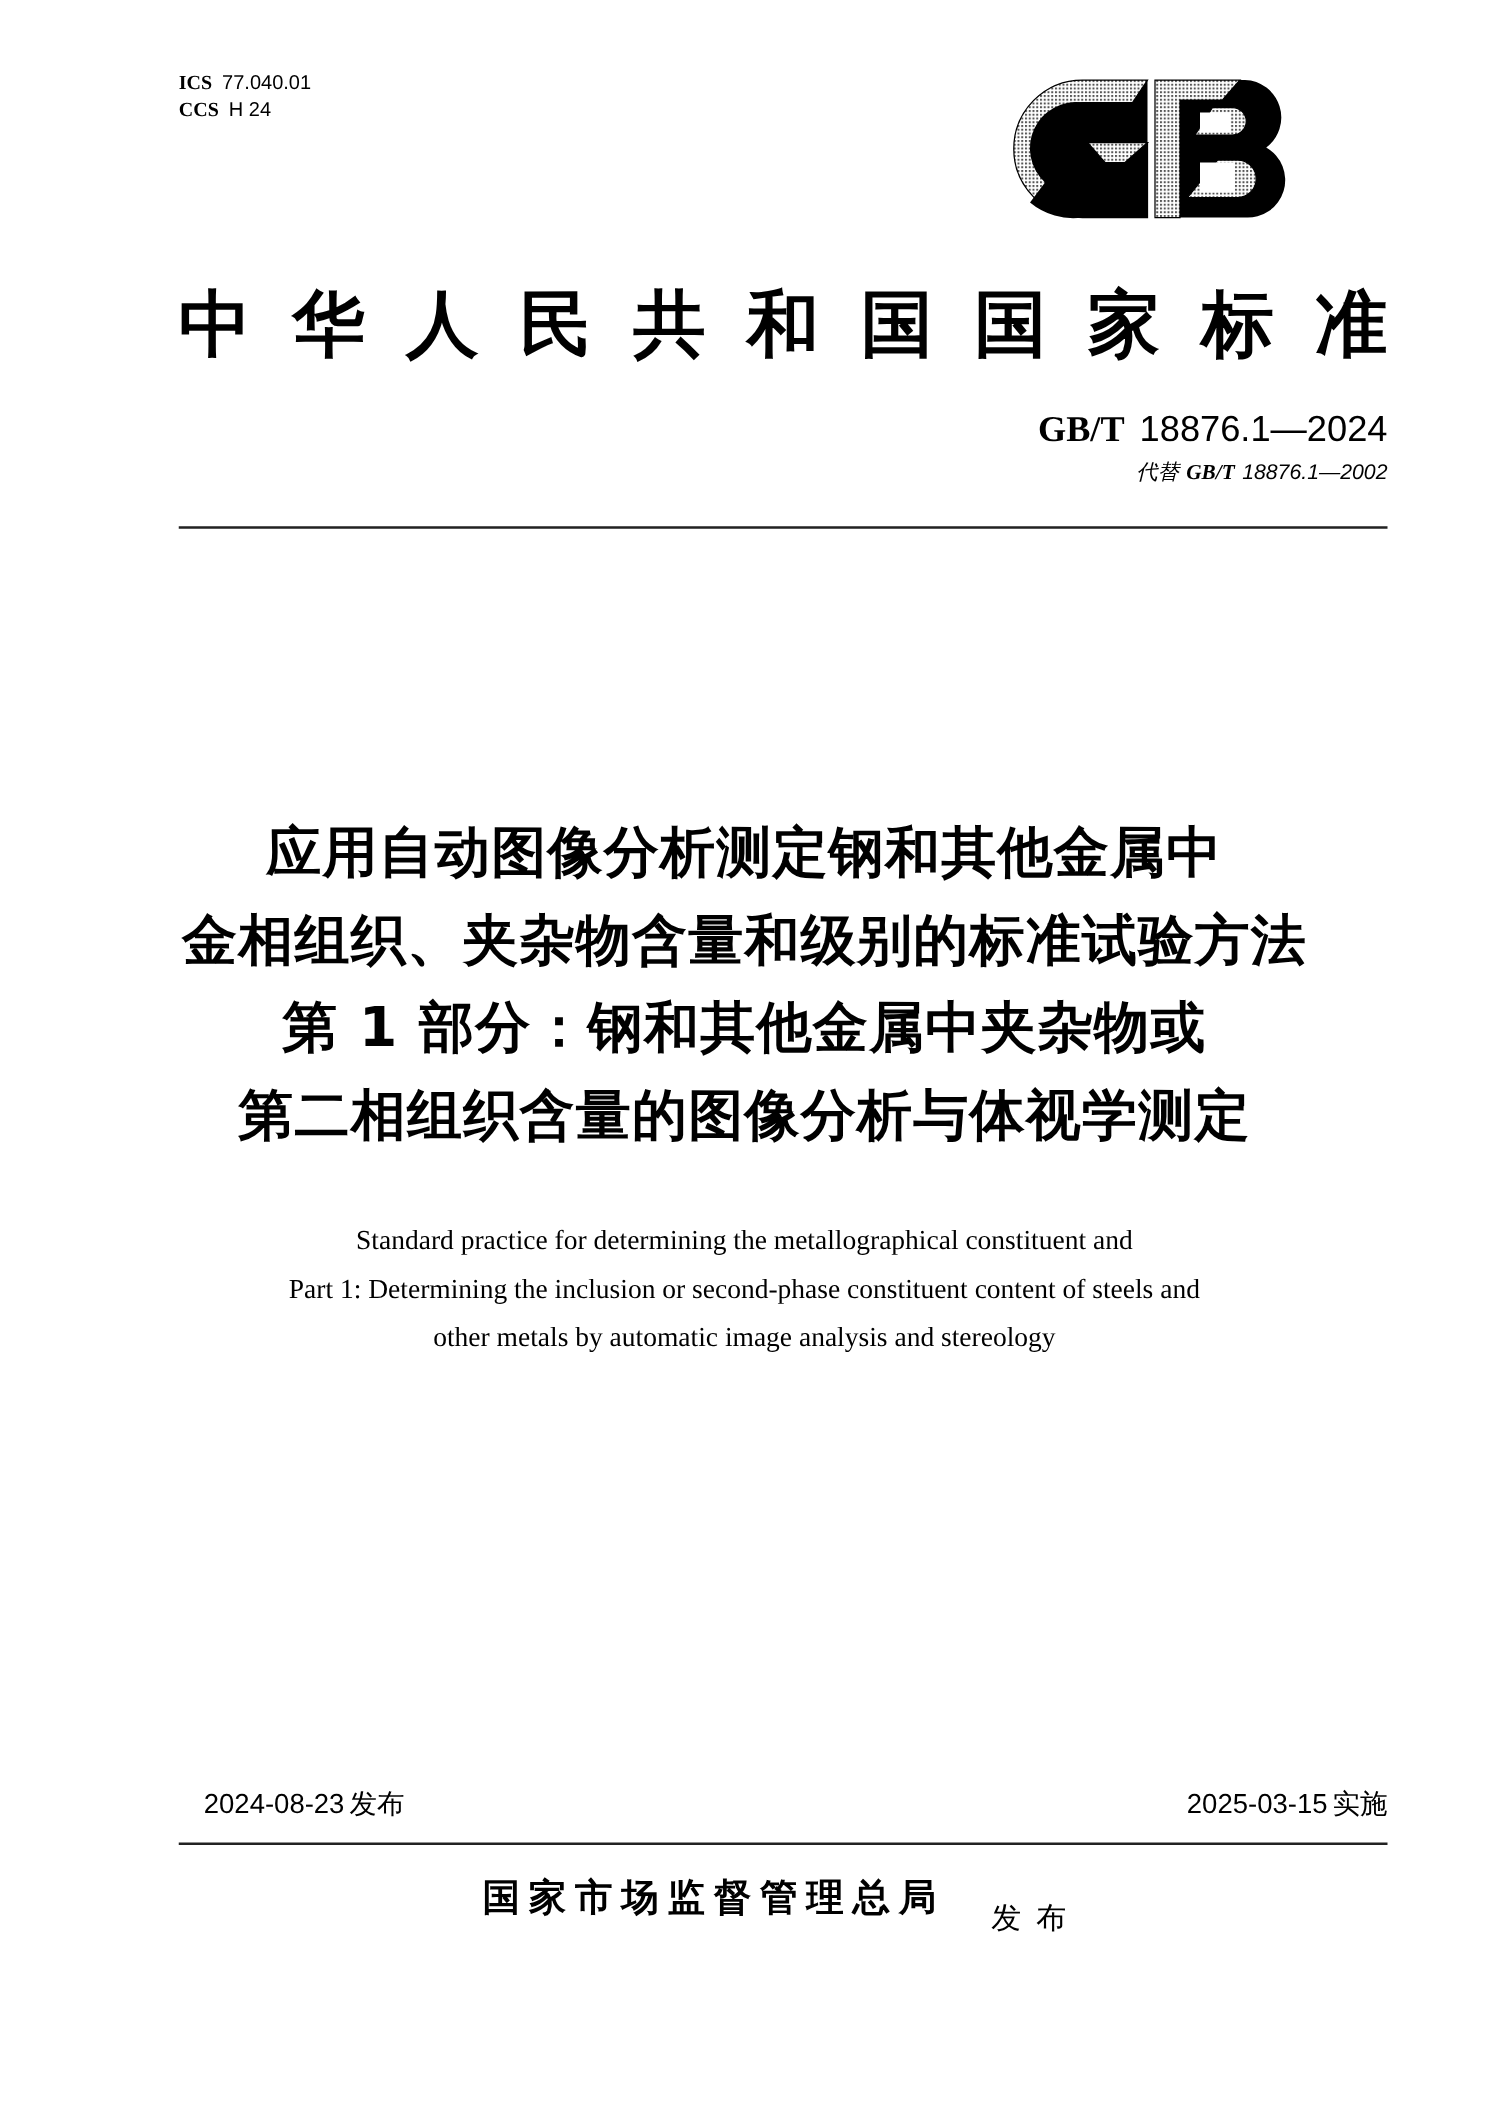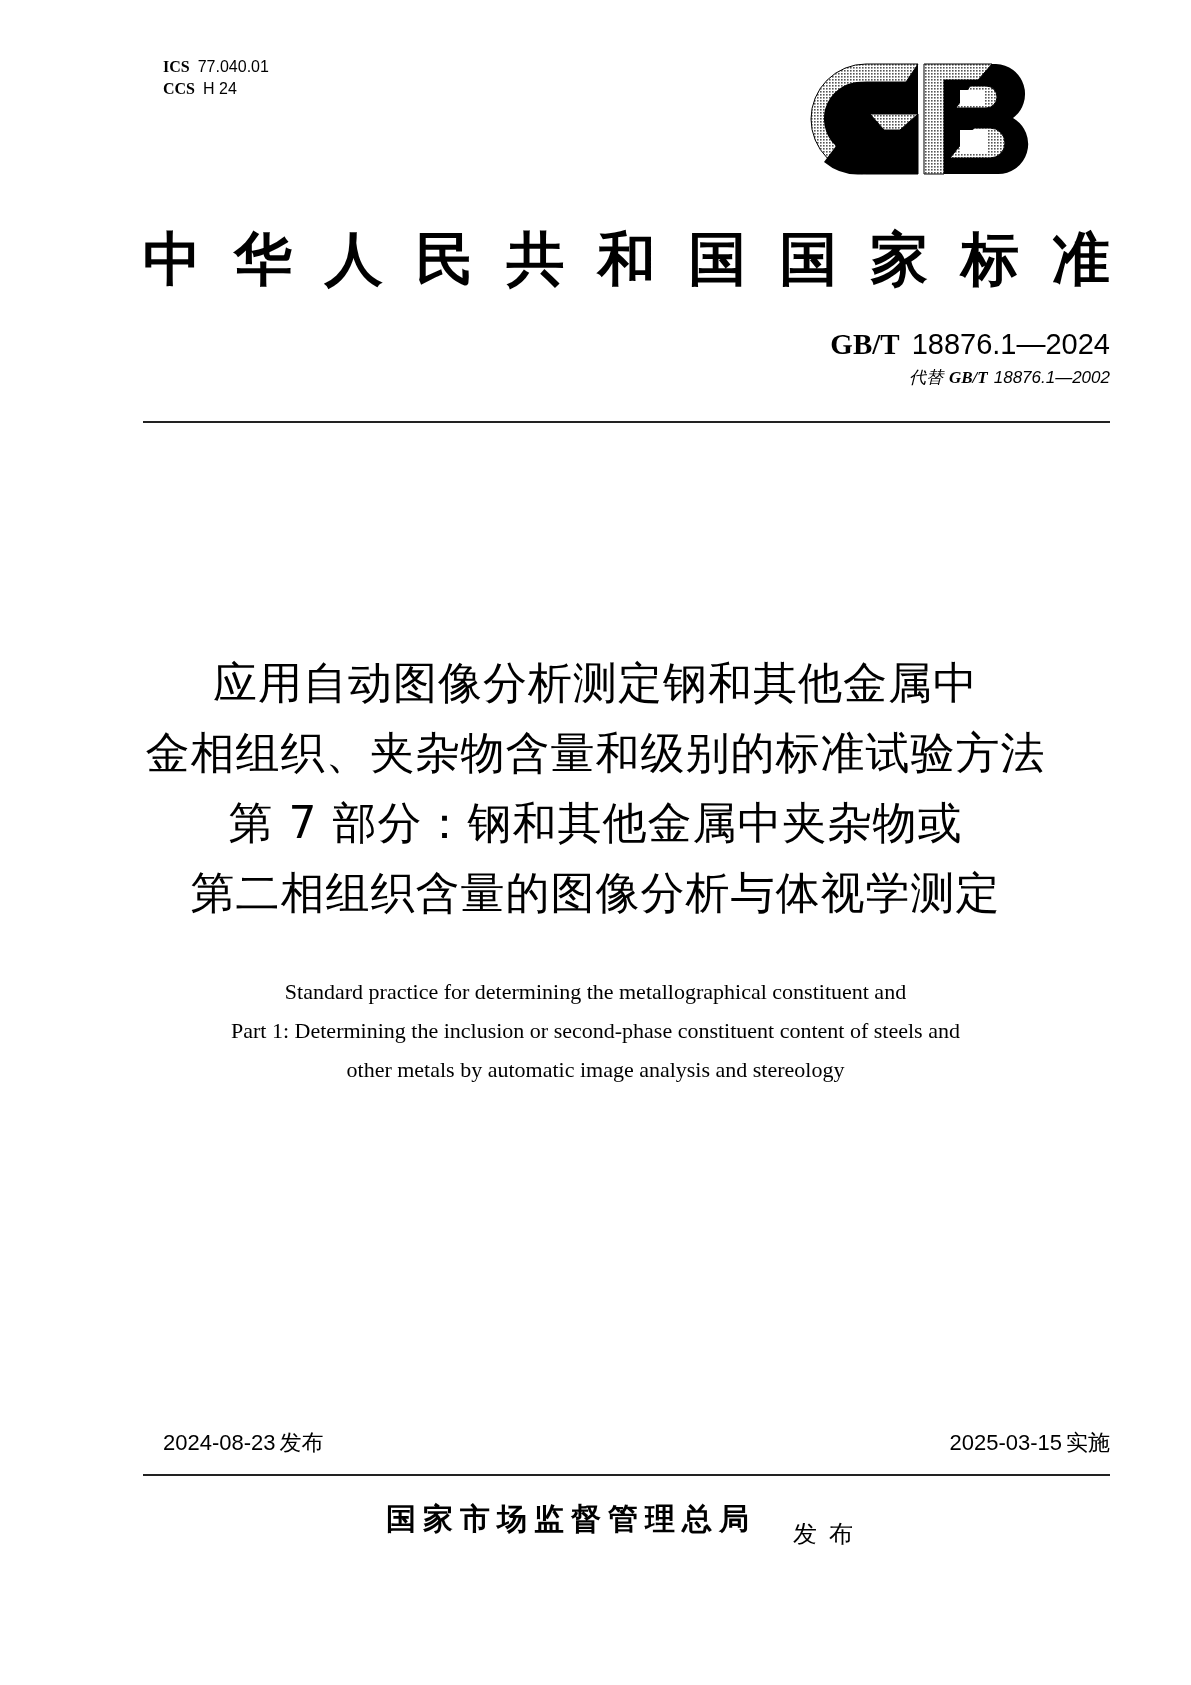--- a/index.html
+++ b/index.html
@@ -4,21 +4,20 @@
   <style>
     html, body { margin: 0; padding: 0; background: #ffffff; }
     body {
       width: 1191px; height: 1685px; position: relative; overflow: hidden;
       font-family: "DejaVu Sans", sans-serif; color: #000;
     }
     .abs { position: absolute; }
     .codes {
       left: 143px; top: 56px; font-size: 16px; line-height: 22px;
       font-family: "Liberation Sans", sans-serif;
-      margin-left: 20px;
     }
     .codes .lbl { font-family: "Liberation Serif", serif; font-weight: bold; margin-right: 8px; }
     .logo { left: 808px; top: 58px; width: 236px; height: 122px; }
     .nat-title {
       left: 143px; top: 224px; width: 967px; height: 72px;
       display: flex; justify-content: space-between; align-items: center;
       font-family: "DejaVu Serif", serif; font-weight: bold; font-size: 58px;
     }
     .docno {
       right: 81px; top: 328px; font-size: 29px; text-align: right;
@@ -29,20 +28,21 @@
       right: 81px; top: 366px; font-size: 17px; text-align: right;
       font-family: "Liberation Sans", sans-serif;
       font-style: italic;
     }
     .replace .gb { font-family: "Liberation Serif", serif; font-weight: bold; margin: 0 6px; }
     .rule { left: 143px; width: 967px; height: 2px; background: #222; }
     .zh-title {
       left: 100px; width: 991px; top: 648px; text-align: center;
       font-family: "DejaVu Sans", sans-serif; font-size: 44px; line-height: 70px;
       letter-spacing: 1px;
+      font-weight: bold;
     }
     .en-title {
       left: 120px; width: 951px; top: 972px; text-align: center;
       font-family: "Liberation Serif", serif; font-weight: normal; font-size: 22px; line-height: 39px;
     }
     .date-left { left: 143px; top: 1428px; font-size: 22px; font-family: "Liberation Sans", sans-serif; margin-left: 20px; }
     .date-right { right: 81px; top: 1428px; font-size: 22px; font-family: "Liberation Sans", sans-serif; }
     .date-left .suffix, .date-right .suffix { font-family: "DejaVu Sans", sans-serif; margin-left: 4px; }
     .publishers {
       left: 386px; top: 1500px; font-family: Liberation Sans, sans-serif; font-weight: bold;
@@ -104,21 +104,21 @@
 </div>
 <div class="abs replace">
   <span>代替</span><span class="gb">GB/T</span><span>18876.1—2002</span>
 </div>
 
 <div class="abs rule" style="top:421px"></div>
 
 <div class="abs zh-title">
   <div>应用自动图像分析测定钢和其他金属中</div>
   <div>金相组织、夹杂物含量和级别的标准试验方法</div>
-  <div>第 7 部分：钢和其他金属中夹杂物或</div>
+  <div>第 1 部分：钢和其他金属中夹杂物或</div>
   <div>第二相组织含量的图像分析与体视学测定</div>
 </div>
 
 <div class="abs en-title">
   <div>Standard practice for determining the metallographical constituent and</div>
   <div>Part 1: Determining the inclusion or second-phase constituent content of steels and</div>
   <div>other metals by automatic image analysis and stereology</div>
 </div>
 
 <div class="abs date-left">

